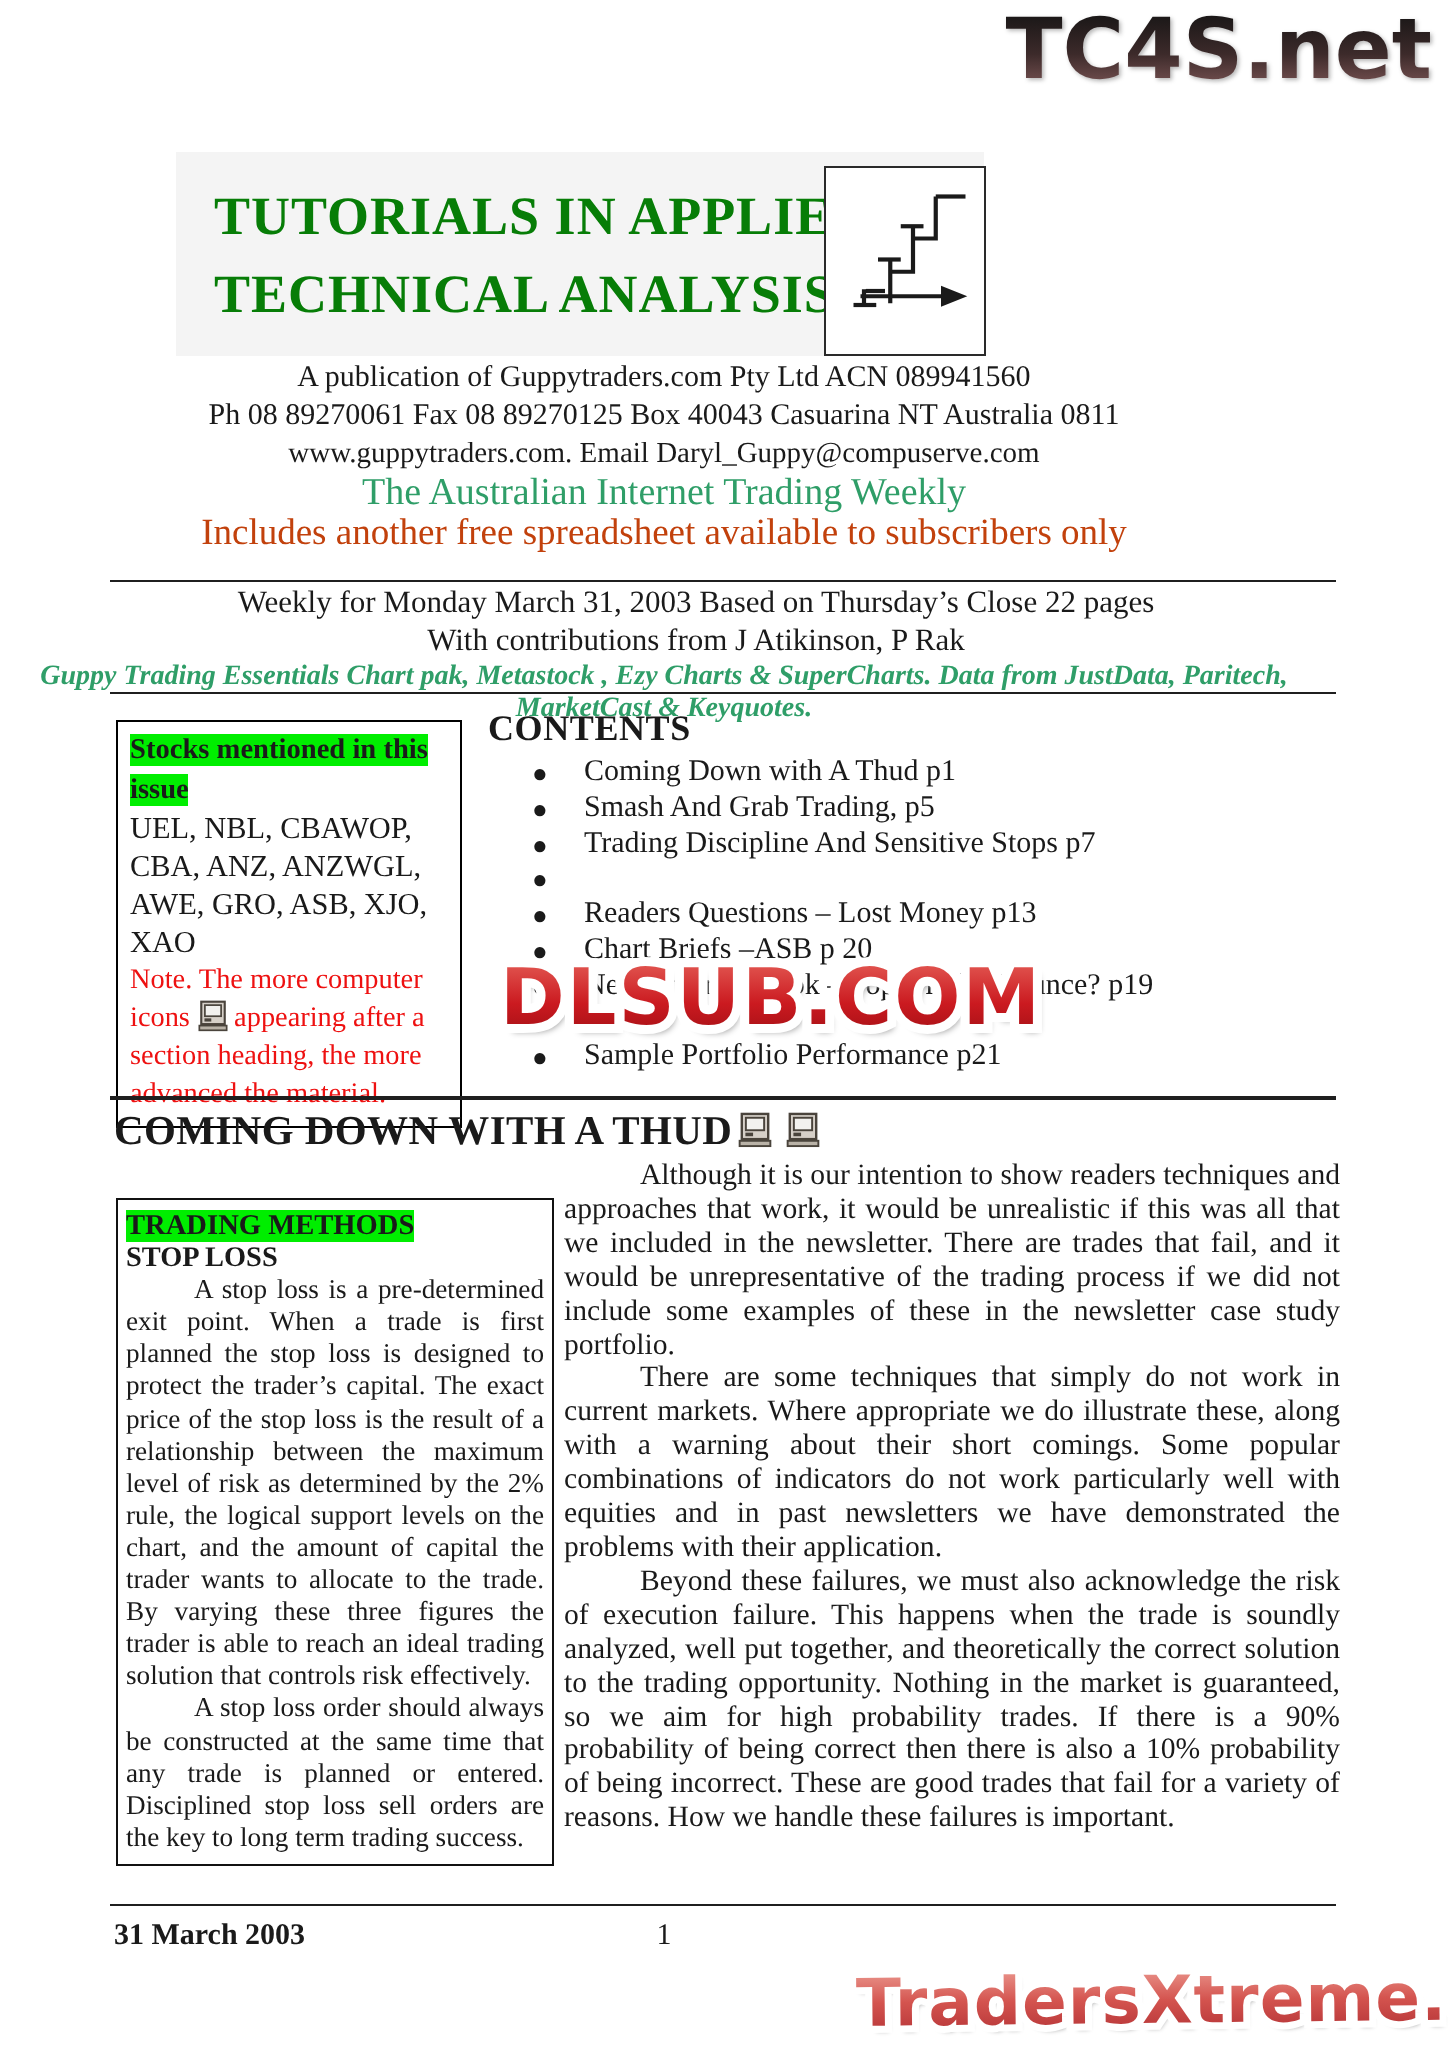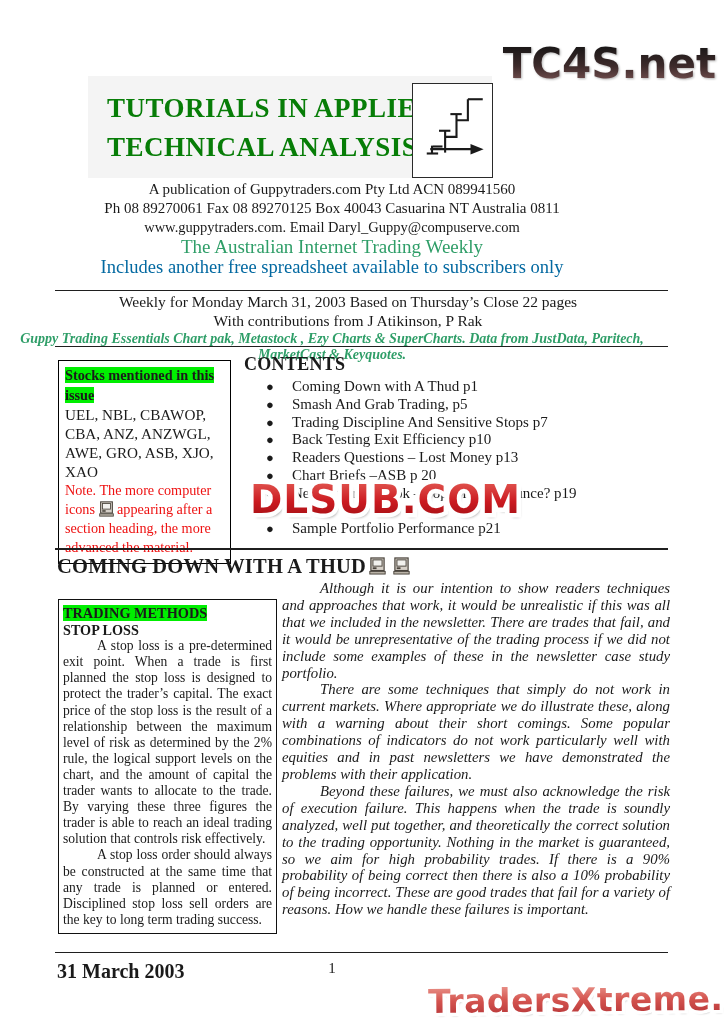--- a/index.html
+++ b/index.html
@@ -20,33 +20,33 @@
              -webkit-background-clip:text; background-clip:text; color:transparent; }
   .wm-dlsub { left:210px; top:477px; font-size:39px; letter-spacing:1px;margin-left:40px; }
   .wm-tx { left:428px; top:980px; font-size:33px; letter-spacing:0.5px; transform:rotate(-0.6deg); }
   .wm-tx .wm-outline { -webkit-text-stroke:7px #ffffff; text-shadow:2px 3px 2px #a8a8a8; }
   .wm-tx .wm-fill { background:linear-gradient(180deg,#efa49a 0%,#d4544f 50%,#b02f33 100%);
                     -webkit-background-clip:text; background-clip:text; }
   .wm-tc4s { position:absolute; right:8px; top:0px; font-family:"DejaVu Sans", sans-serif;
              font-weight:800; font-size:42px; white-space:nowrap; z-index:9;
              background:linear-gradient(180deg,#141414 8%,#3c2a2a 55%,#8a5f5f 100%);
              -webkit-background-clip:text; background-clip:text; color:transparent;
-             filter:drop-shadow(1px 1px 1px rgba(90,90,90,0.45));margin-top:39px; }
+             filter:drop-shadow(1px 1px 1px rgba(90,90,90,0.45)); }
 
   
   .mast-bg { left:88px; top:76px; width:404px; height:102px; background:#f4f4f4; }
   .mast-title { left:107px; top:89px; font-size:27px; line-height:39px; font-weight:bold;
                 color:#077d07; letter-spacing:0.5px; }
   .logo-box { left:412px; top:83px; width:81px; height:95px; background:#ffffff;
               border:1.5px solid #2a2a2a; z-index:2; display:flex; align-items:center; justify-content:center; }
 
   .pub-line { font-size:15px; }
   .pub-line3 { font-size:14.5px; }
   .tagline { font-size:19px; color:#2f9e68; }
-  .subnote { font-size:18.5px; color:#0369a1; }
+  .subnote { font-size:18.5px; color:#c2410c; }
 
   .weekly1, .weekly2 { font-size:15.5px;margin-left:16px; }
   .weekly3 { font-size:14px; font-style:italic; font-weight:600; color:#2f9e68;font-family:Liberation Serif, serif; }
 
   
   .stocks-box { left:58px; top:360px; width:173px; min-height:156px; border:1px solid #000;
                 padding:4px 0 6px 6px; font-size:15.2px; line-height:19px; }
   .hl-green { background:#00ee00; font-weight:bold; font-size:14.3px; }
   .red-note { color:#ee1111; font-size:14.2px; line-height:19px; }
 
@@ -60,24 +60,24 @@
   
   .art-head { left:57px; top:555px; font-size:20.5px; font-weight:bold; letter-spacing:0.2px; }
   .art-head svg { margin-left:3px; vertical-align:-2px; }
 
   .trade-box { left:58px; top:599px; width:219px; min-height:318px; border:1.3px solid #111;
                padding:5px 4px; font-size:13.6px; line-height:16.1px; }
   .trade-box .bh { font-size:14.2px; font-weight:bold; }
   .trade-box p { text-align:justify; text-indent:34px; }
 
   .main-col { left:282px; top:580px; width:388px; font-size:14.8px; line-height:16.9px; }
-  .main-col p { text-align:justify; text-indent:38px;font-style:italic; }
-
-  
-  .foot-date { left:57px; top:960px; font-size:20px; font-weight:bold; }
+  .main-col p { text-align:justify; text-indent:38px; }
+
+  
+  .foot-date { left:57px; top:960px; font-size:15px; font-weight:bold; }
   .foot-page { top:960px; font-size:15px; }
 </style>
 </head>
 <body>
 
 <div class="page">
 
   <div class="wm-tc4s">TC4S.net</div>
 
   <div class="abs mast-bg"></div>
@@ -141,21 +141,20 @@
       <li>
         <span class="b">●</span>
         <span>Smash And Grab Trading, p5</span>
       </li>
       <li>
         <span class="b">●</span>
         <span>Trading Discipline And Sensitive Stops p7</span>
       </li>
       <li>
         <span class="b">●</span>
-        <span>Back Testing Exit Efficiency p10</span>
       </li>
       <li>
         <span class="b">●</span>
         <span>Readers Questions – Lost Money p13</span>
       </li>
       <li>
         <span class="b">●</span>
         <span>Chart Briefs –ASB p 20</span>
       </li>
       <li>

